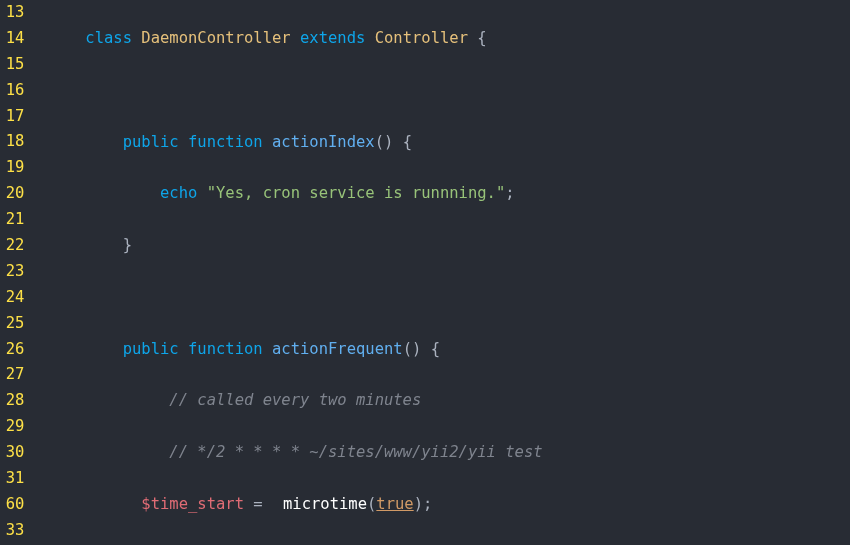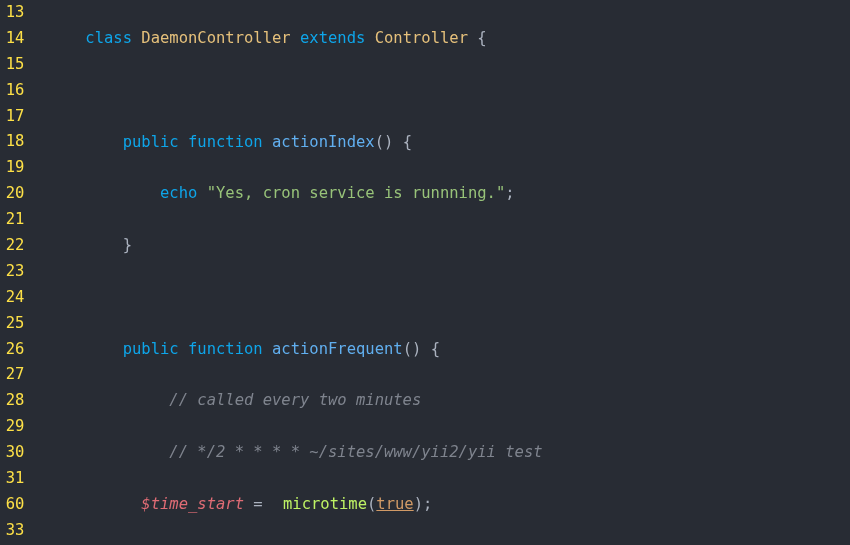--- a/index.html
+++ b/index.html
@@ -26,24 +26,24 @@
     user-select: none;
   }
   .code {
     flex: 1;
     white-space: pre;
   }
   .line { height: 25.9px; }
   .kw   { color: #0ea5e9; }            
   .clsn { color: #e5c07b; }            
   .fn   { color: #61afef; }            
-  .call { color: #bef264; padding-left: 11px; }            
+  .call { color: #ffffff; padding-left: 11px; }            
   .punc, .op { color: #abb2bf; }       
   .brace { color: #abb2bf; }
-  .var  { color: #e06c75; font-style: italic; }            
+  .var  { color: #e06c75; }            
   .str  { color: #98c379; }            
   .cmt  { color: #7f848e; font-style: italic; margin-left: 28px; } 
   .bool { color: #d19a66; text-decoration: underline; }
 </style>
 </head>
 <body>
 
 <div class="editor">
   <div class="gutter">
     <div class="line">13</div>

